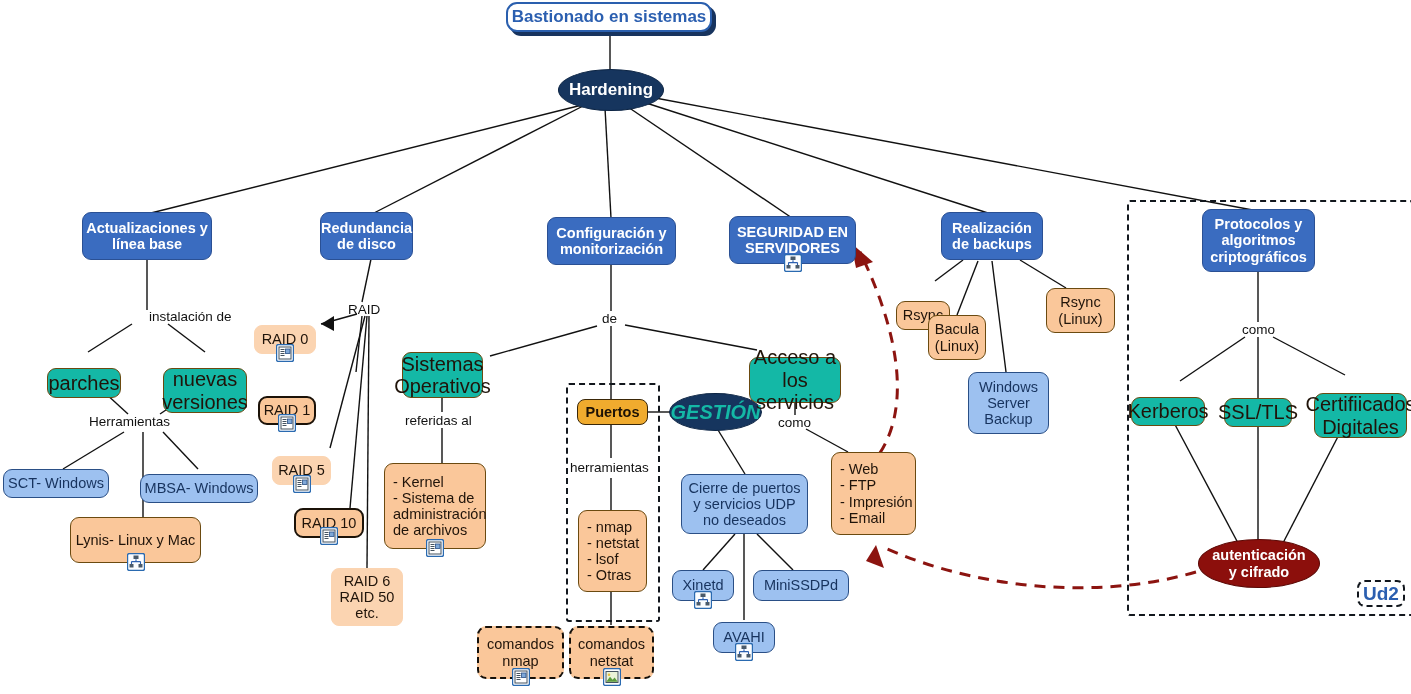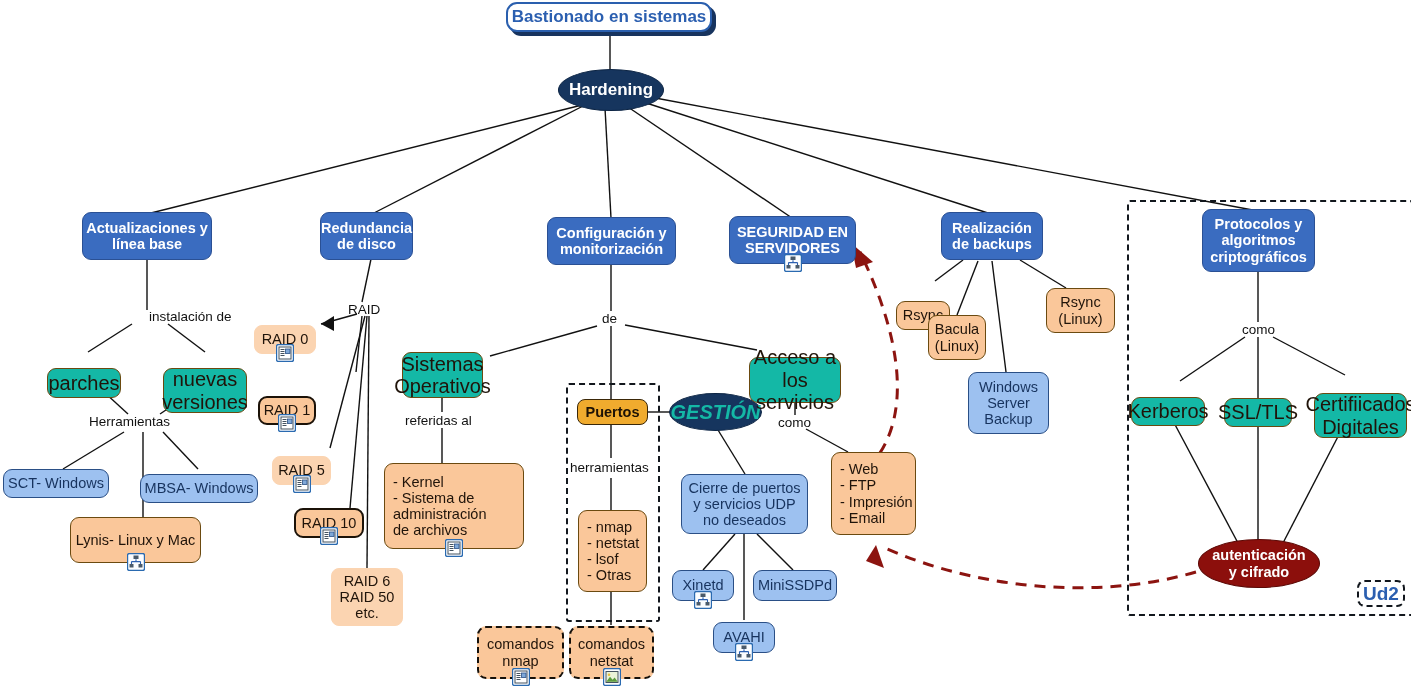--- a/index.html
+++ b/index.html
@@ -282,21 +282,21 @@
     <span class="lbl">RAID 6
 RAID 50
 etc.</span>
   </div>
 
   <div class="node n-orange" style="left:402px;top:336px;width:81px;height:46px;">
     <span class="lbl">Sistemas
 Operativos</span>
   </div>
 
-  <div class="node n-peach left-align" style="left:384px;top:463px;width:140px;height:86px;justify-content:center;">
+  <div class="node n-peach left-align" style="left:384px;top:463px;width:102px;height:86px;justify-content:center;">
     <span class="lbl">- Kernel
 - Sistema de
 administración
 de archivos</span>
     <span class="nicon">
       <svg viewBox="0 0 18 18" width="18" height="18">
         <rect x="0.5" y="0.5" width="17" height="17" rx="2" fill="#fbfdff" stroke="#2a6ab0" stroke-width="1.4"></rect>
         <rect x="3" y="3" width="12" height="12" fill="#ffffff" stroke="#44525f" stroke-width="1"></rect>
         <path d="M4.5 5.5h4 M4.5 7.5h4 M4.5 9.5h4 M4.5 11.5h4" stroke="#44525f" stroke-width="1"></path>
         <rect x="9.5" y="5" width="4.5" height="4.5" fill="#7fa8d8" stroke="#2a4f86" stroke-width="0.8"></rect>
@@ -357,21 +357,21 @@
       <svg viewBox="0 0 18 18" width="18" height="18">
         <rect x="0.5" y="0.5" width="17" height="17" rx="2" fill="#fbfdff" stroke="#2a6ab0" stroke-width="1.4"></rect>
         <rect x="6.5" y="2.5" width="5" height="3.5" fill="#4a5a6a"></rect>
         <rect x="2.5" y="11" width="4" height="3.5" fill="#4a5a6a"></rect>
         <rect x="11.5" y="11" width="4" height="3.5" fill="#4a5a6a"></rect>
         <path d="M9 6.2 L9 8.6 M4.5 8.6 L13.5 8.6 M4.5 8.6 L4.5 11 M13.5 8.6 L13.5 11" stroke="#2b5fb0" stroke-width="1.1" fill="none"></path>
       </svg>
     </span>
   </div>
 
-  <div class="node n-lblue" style="left:753px;top:570px;width:84px;height:31px;">
+  <div class="node n-lblue" style="left:753px;top:570px;width:96px;height:31px;">
     <span class="lbl">MiniSSDPd</span>
   </div>
 
   <div class="node n-lblue" style="left:713px;top:622px;width:62px;height:31px;">
     <span class="lbl">AVAHI</span>
     <span class="nicon">
       <svg viewBox="0 0 18 18" width="18" height="18">
         <rect x="0.5" y="0.5" width="17" height="17" rx="2" fill="#fbfdff" stroke="#2a6ab0" stroke-width="1.4"></rect>
         <rect x="6.5" y="2.5" width="5" height="3.5" fill="#4a5a6a"></rect>
         <rect x="2.5" y="11" width="4" height="3.5" fill="#4a5a6a"></rect>

